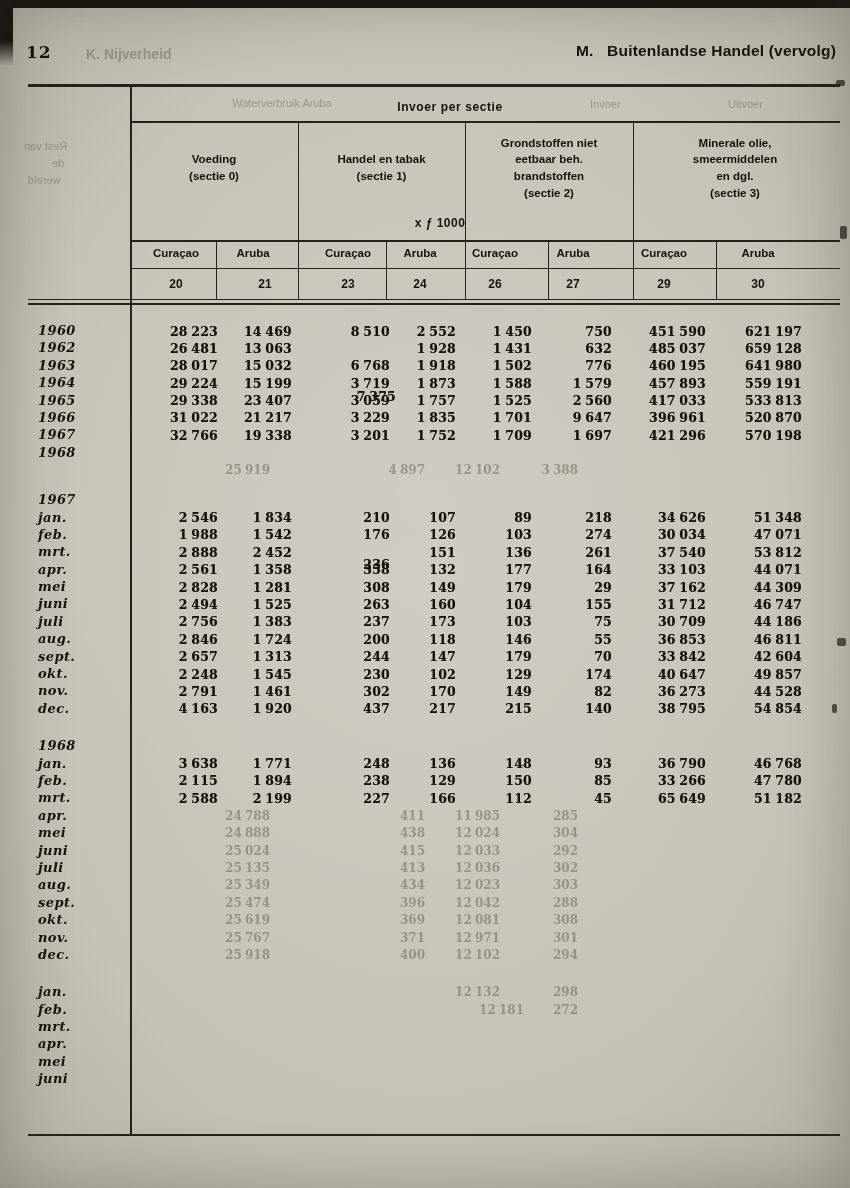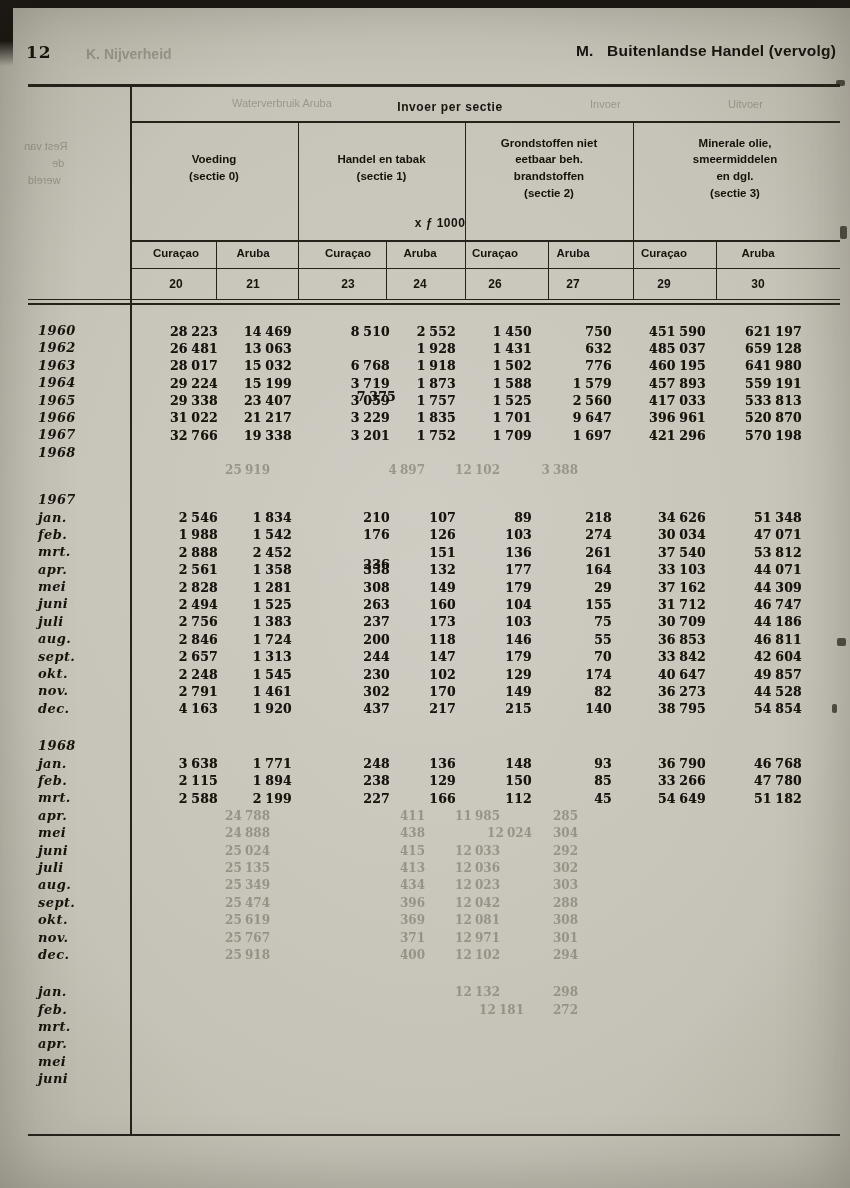--- a/index.html
+++ b/index.html
@@ -114,21 +114,21 @@
       <div class="colname" style="left: 214px; width: 78px;">Aruba</div>
       <div class="colname" style="left: 306px; width: 84px;">Curaçao</div>
       <div class="colname" style="left: 384px; width: 72px;">Aruba</div>
       <div class="colname" style="left: 458px; width: 74px;">Curaçao</div>
       <div class="colname" style="left: 534px; width: 78px;">Aruba</div>
       <div class="colname" style="left: 622px; width: 84px;">Curaçao</div>
       <div class="colname" style="left: 714px; width: 88px;">Aruba</div>
     </div>
   <div id="col-codes" style="position:absolute;top:277px;left:0;width:850px;height:18px;">
       <div class="colcode" style="left: 134px; width: 84px;">20</div>
-      <div class="colcode" style="left: 214px; width: 78px;">21</div>
+      <div class="colcode" style="left: 226px; width: 78px;">21</div>
       <div class="colcode" style="left: 306px; width: 84px;">23</div>
       <div class="colcode" style="left: 384px; width: 72px;">24</div>
       <div class="colcode" style="left: 458px; width: 74px;">26</div>
       <div class="colcode" style="left: 534px; width: 78px;">27</div>
       <div class="colcode" style="left: 622px; width: 84px;">29</div>
       <div class="colcode" style="left: 714px; width: 88px;">30</div>
     </div>
 
   <div id="rows" style="position:absolute;left:0;top:322px;width:850px;">
       <div class="trow" style="height: 17.4px;">
@@ -379,35 +379,35 @@
         <span class="val" style="left: 714px; width: 88px;">47 780</span>
       </div>
       <div class="trow" style="height: 17.4px;">
         <span class="rlabel month">mrt.</span>
         <span class="val" style="left: 134px; width: 84px;">2 588</span>
         <span class="val" style="left: 214px; width: 78px;">2 199</span>
         <span class="val" style="left: 306px; width: 84px;">227</span>
         <span class="val" style="left: 384px; width: 72px;">166</span>
         <span class="val" style="left: 458px; width: 74px;">112</span>
         <span class="val" style="left: 534px; width: 78px;">45</span>
-        <span class="val" style="left: 622px; width: 84px;">54 649</span>
+        <span class="val" style="left: 622px; width: 84px;">65 649</span>
         <span class="val" style="left: 714px; width: 88px;">51 182</span>
       </div>
       <div class="trow" style="height: 17.4px;">
         <span class="rlabel month">apr.</span>
         <span class="gval" style="left: 190px; width: 80px;">24 788</span>
         <span class="gval" style="left: 345px; width: 80px;">411</span>
         <span class="gval" style="left: 418px; width: 82px;">11 985</span>
         <span class="gval" style="left: 498px; width: 80px;">285</span>
       </div>
       <div class="trow" style="height: 17.4px;">
         <span class="rlabel month">mei</span>
         <span class="gval" style="left: 190px; width: 80px;">24 888</span>
         <span class="gval" style="left: 345px; width: 80px;">438</span>
-        <span class="gval" style="left: 418px; width: 82px; padding-left: 32px;">12 024</span>
+        <span class="gval" style="left: 418px; width: 82px;">12 024</span>
         <span class="gval" style="left: 498px; width: 80px;">304</span>
       </div>
       <div class="trow" style="height: 17.4px;">
         <span class="rlabel month">juni</span>
         <span class="gval" style="left: 190px; width: 80px;">25 024</span>
         <span class="gval" style="left: 345px; width: 80px;">415</span>
         <span class="gval" style="left: 418px; width: 82px;">12 033</span>
         <span class="gval" style="left: 498px; width: 80px;">292</span>
       </div>
       <div class="trow" style="height: 17.4px;">

